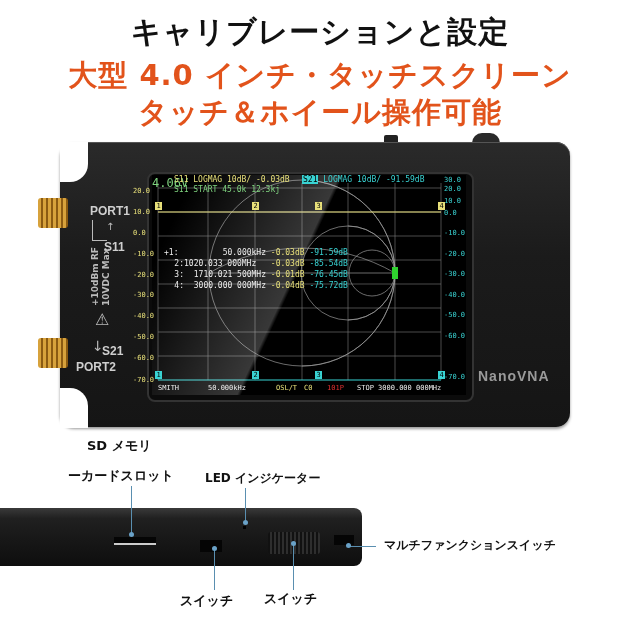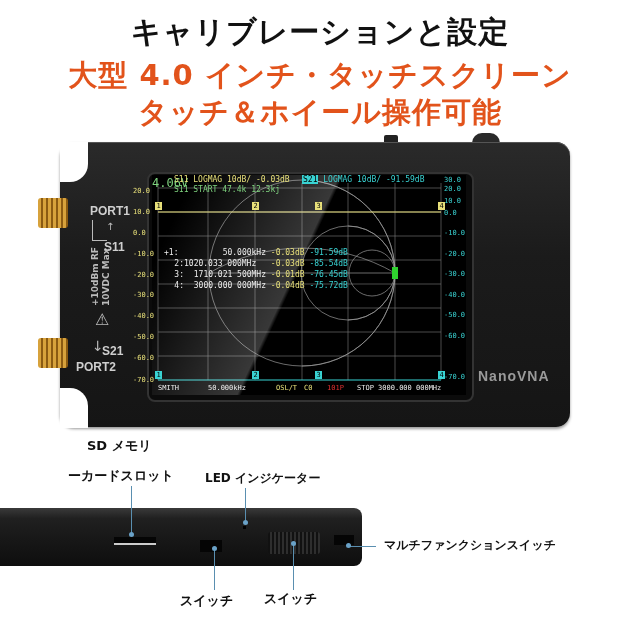--- a/index.html
+++ b/index.html
@@ -115,21 +115,21 @@
   <div class="hdr" style="left:0;top:1px;color:#7fd37f;font-size:12px">4.06V</div>
   <div class="hdr" style="left:22px;top:0;color:#e8e07a">
     <span>S11</span>
     <span>LOGMAG</span>
     <span>10dB/</span>
     <span>-0.03dB</span>
   </div>
   <div class="hdr" style="left:22px;top:10px;color:#7fd37f">
     <span>S11</span>
     <span>START</span>
-    <span>47.4k</span>
+    <span>45.0k</span>
     <span>12.3kj</span>
   </div>
   <div class="hdr" style="left:150px;top:0;color:#39d3d3">
     <span style="background:#39d3d3;color:#000;padding:0 1px">S21</span>
     <span>LOGMAG</span>
     <span>10dB/</span>
     <span>-91.59dB</span>
   </div>
 
   <div style="position:absolute;left:-20px;top:0;color:#e8e07a">

